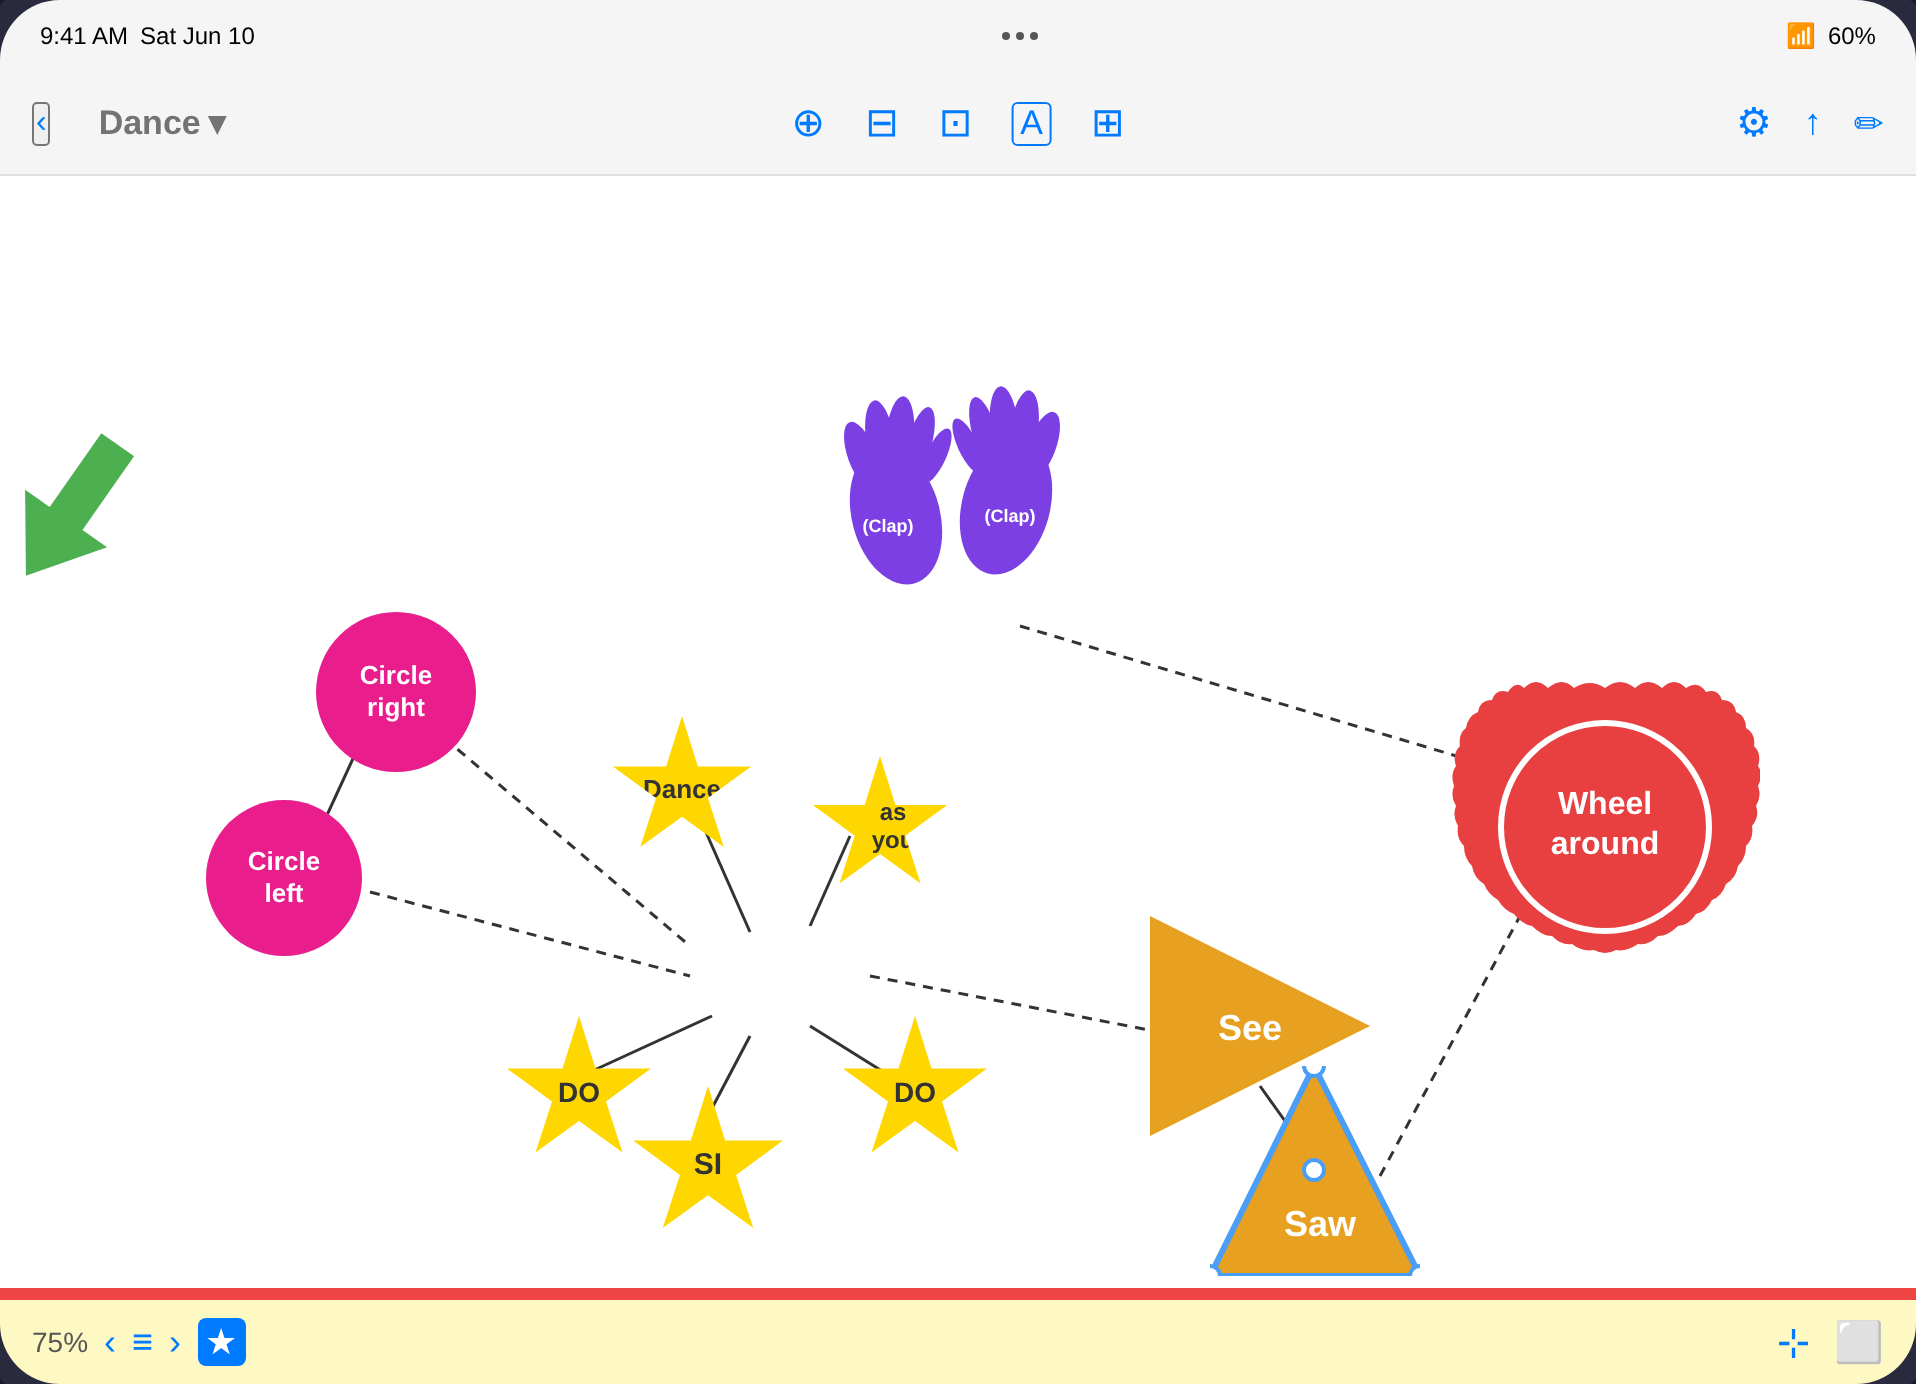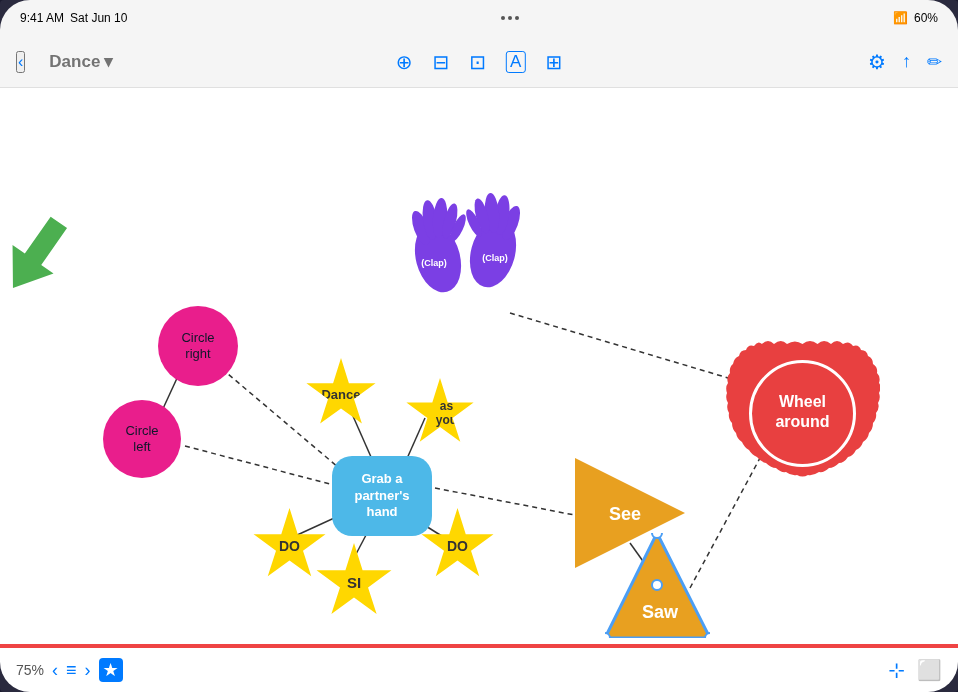--- a/index.html
+++ b/index.html
@@ -84,48 +84,48 @@
 
     
     .circle-shape {
       position: absolute;
       border-radius: 50%;
       background: #e91e8c;
       display: flex;
       align-items: center;
       justify-content: center;
       text-align: center;
-      color: #0f172a;
+      color: #ffffff;
       font-size: 14px;
-      font-weight: 400;
+      font-weight: 700;
       line-height: 1.2;
     }
 
     
     .rounded-square {
       position: absolute;
       background: #4DB8E8;
       border-radius: 20px;
       display: flex;
       align-items: center;
       justify-content: center;
       text-align: center;
       color: white;
       font-size: 14px;
       font-weight: 700;
       line-height: 1.3;
     }
 
     .bottom-bar {
       height: 48px;
-      background: #ffffff;
+      background: #fef9c3;
       display: flex;
       align-items: center;
       padding: 0 16px;
-      border-top: 4px solid #ef4444;
+      border-top: 6px solid #ef4444;
       border-radius: 0 0 30px 30px;
     }
 
     .zoom-pct { font-size: 14px; color: #555; font-weight: 500; }
     .nav-controls { display: flex; align-items: center; gap: 8px; margin-left: 8px; }
     .nav-btn { font-size: 18px; color: #007AFF; cursor: pointer; }
     .nav-list { font-size: 18px; color: #007AFF; cursor: pointer; }
     .nav-star { font-size: 18px; color: #007AFF; cursor: pointer; }
 
     .bottom-right { margin-left: auto; display: flex; align-items: center; gap: 12px; }
@@ -250,25 +250,20 @@
       background:#FFD700;
       clip-path: polygon(50% 0%, 61% 35%, 98% 35%, 68% 57%, 79% 91%, 50% 70%, 21% 91%, 32% 57%, 2% 35%, 39% 35%);
       display:flex; align-items:center; justify-content:center;
       font-size:12px; font-weight:700; color:#333;
       text-align:center; line-height:1.2;
     ">
       <span style="white-space:pre-line;margin-left:13px;">as
 you</span>
     </div>
 
-    <div class="rounded-square" style="width:100px;height:80px;left:332px;top:368px;">
-      <span style="white-space:pre-line;font-size:13px;">Grab a
-partner's
-hand</span>
-    </div>
 
     <div style="
       position:absolute; left:252px; top:420px;
       width:75px; height:75px;
       background:#FFD700;
       clip-path: polygon(50% 0%, 61% 35%, 98% 35%, 68% 57%, 79% 91%, 50% 70%, 21% 91%, 32% 57%, 2% 35%, 39% 35%);
       display:flex; align-items:center; justify-content:center;
       font-size:14px; font-weight:900; color:#333;
     ">
       <span>DO</span>
@@ -334,21 +329,21 @@
     <svg style="position:absolute;left:605px;top:445px;width:105px;height:105px;" viewBox="0 0 105 105">
       <polygon points="52,0 105,105 0,105" fill="#E8A020" stroke="#4B9EF5" stroke-width="3"></polygon>
 
       <circle cx="52" cy="0" r="5" fill="white" stroke="#4B9EF5" stroke-width="2"></circle>
       <circle cx="105" cy="105" r="5" fill="white" stroke="#4B9EF5" stroke-width="2"></circle>
       <circle cx="0" cy="105" r="5" fill="white" stroke="#4B9EF5" stroke-width="2"></circle>
       <circle cx="52" cy="52" r="5" fill="white" stroke="#4B9EF5" stroke-width="2"></circle>
       <text x="55" y="85" text-anchor="middle" fill="white" font-size="18" font-weight="700" font-family="-apple-system, sans-serif">Saw</text>
     </svg>
 
-    <div style="position:absolute;left:401px;top:100px;width:130px;height:120px;text-decoration:underline;">
+    <div style="position:absolute;left:411px;top:100px;width:130px;height:120px;text-decoration:underline;">
 
       <svg width="65" height="100" style="position:absolute;left:5px;top:10px;" viewBox="0 0 65 100">
         <ellipse cx="32" cy="60" rx="22" ry="35" fill="#7B3FE4" transform="rotate(-15, 32, 60)"></ellipse>
 
         <ellipse cx="15" cy="30" rx="7" ry="18" fill="#7B3FE4" transform="rotate(-20,15,30)"></ellipse>
         <ellipse cx="24" cy="22" rx="7" ry="20" fill="#7B3FE4" transform="rotate(-8,24,22)"></ellipse>
         <ellipse cx="34" cy="20" rx="7" ry="20" fill="#7B3FE4" transform="rotate(5,34,20)"></ellipse>
         <ellipse cx="44" cy="23" rx="6" ry="18" fill="#7B3FE4" transform="rotate(15,44,23)"></ellipse>
         <ellipse cx="52" cy="30" rx="5" ry="15" fill="#7B3FE4" transform="rotate(25,52,30)"></ellipse>
         <text x="28" y="68" text-anchor="middle" fill="white" font-size="9" font-weight="600">(Clap)</text>

